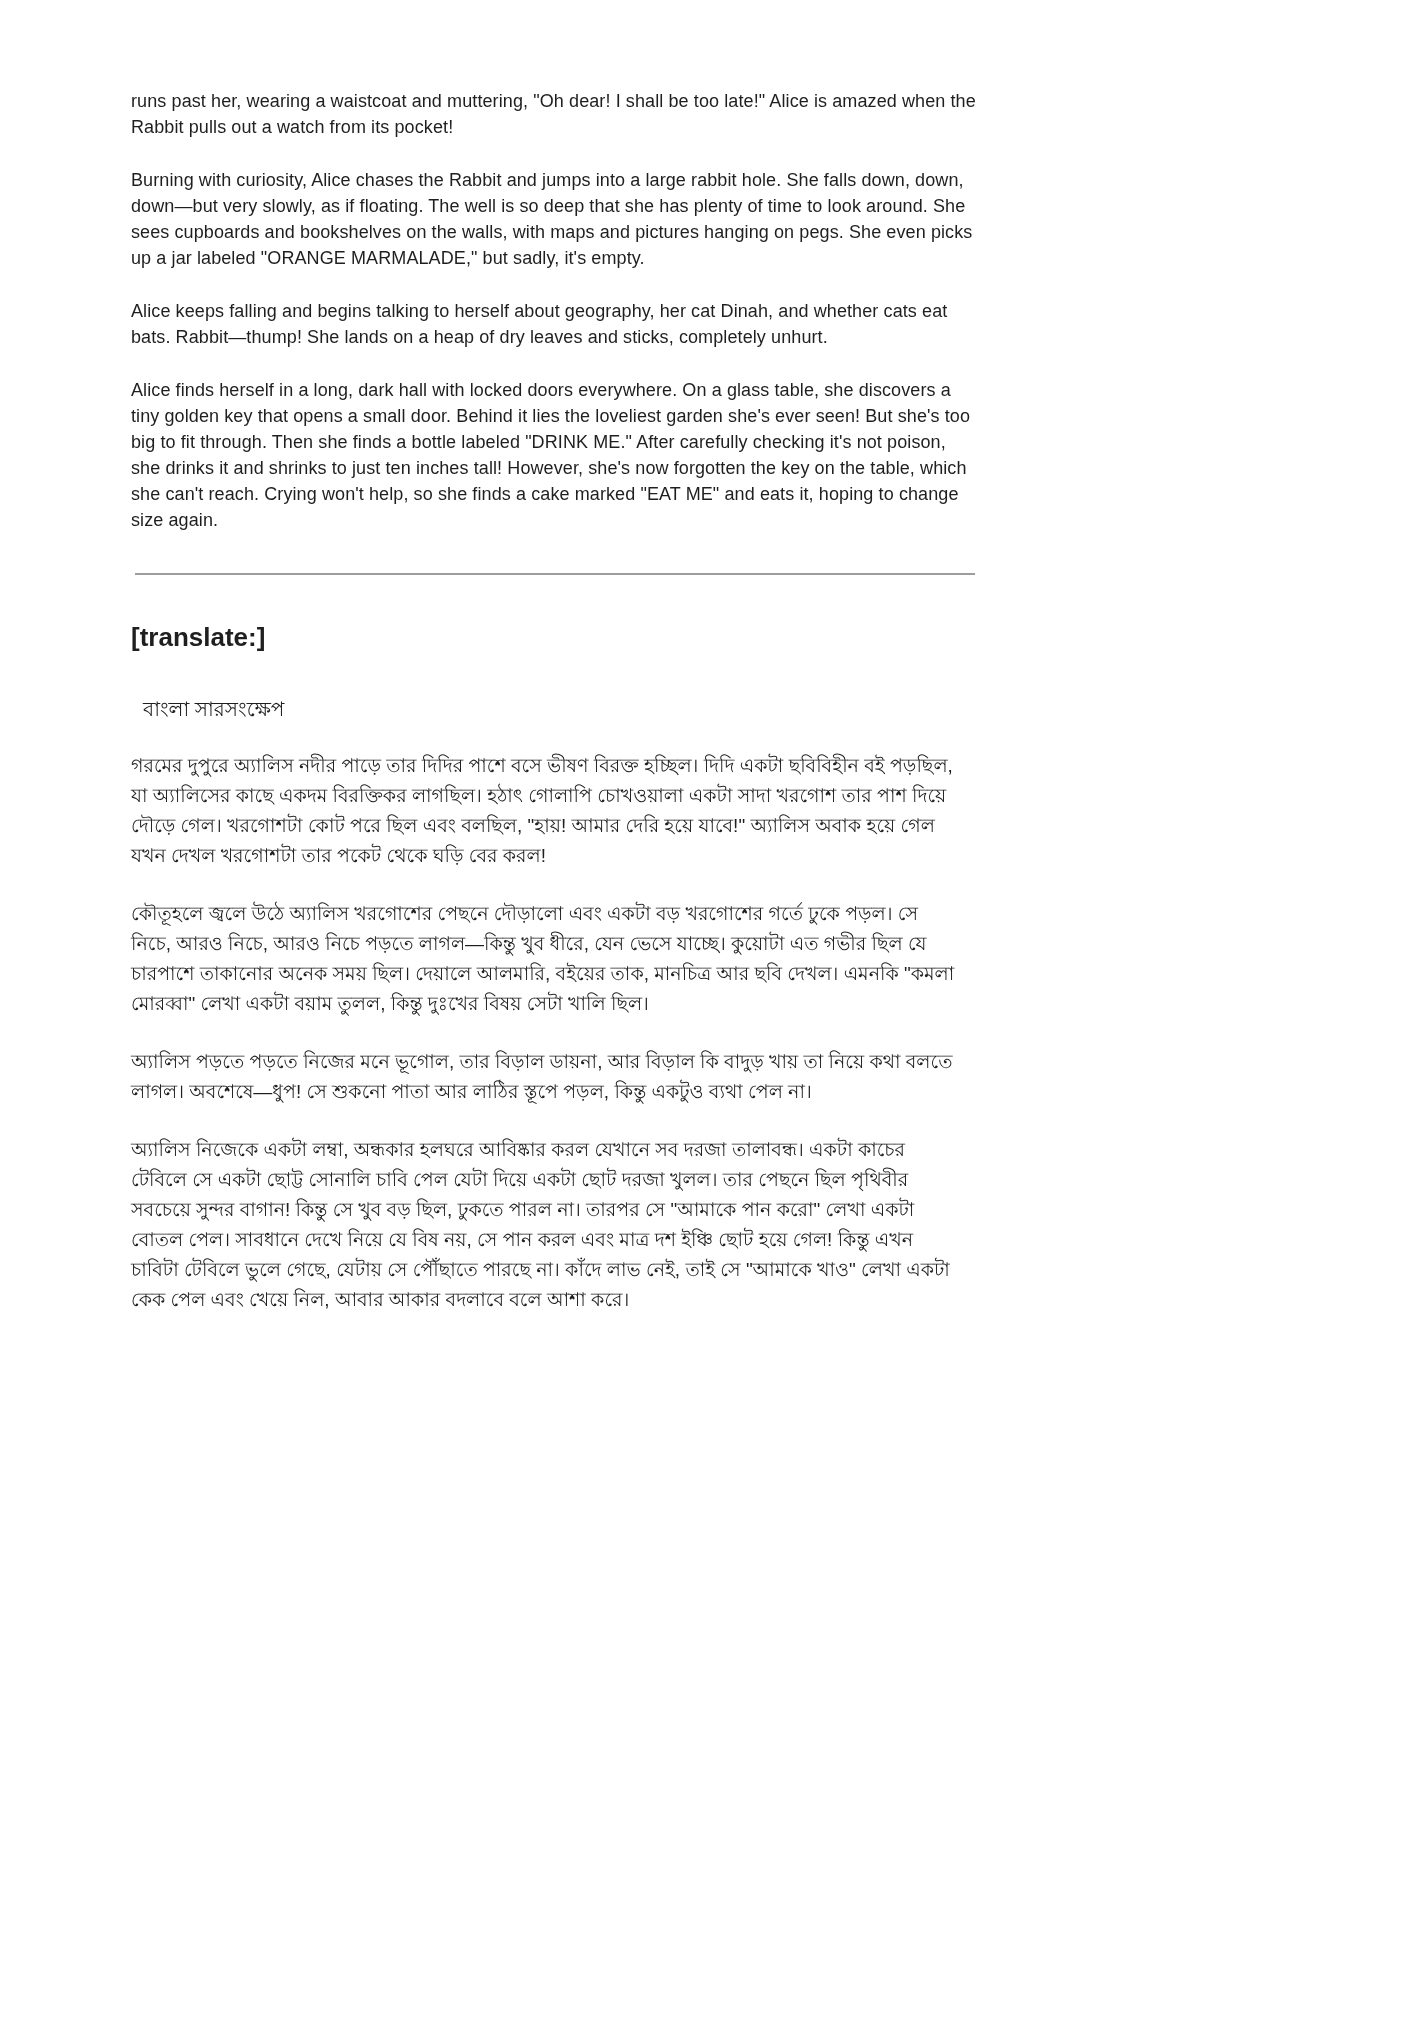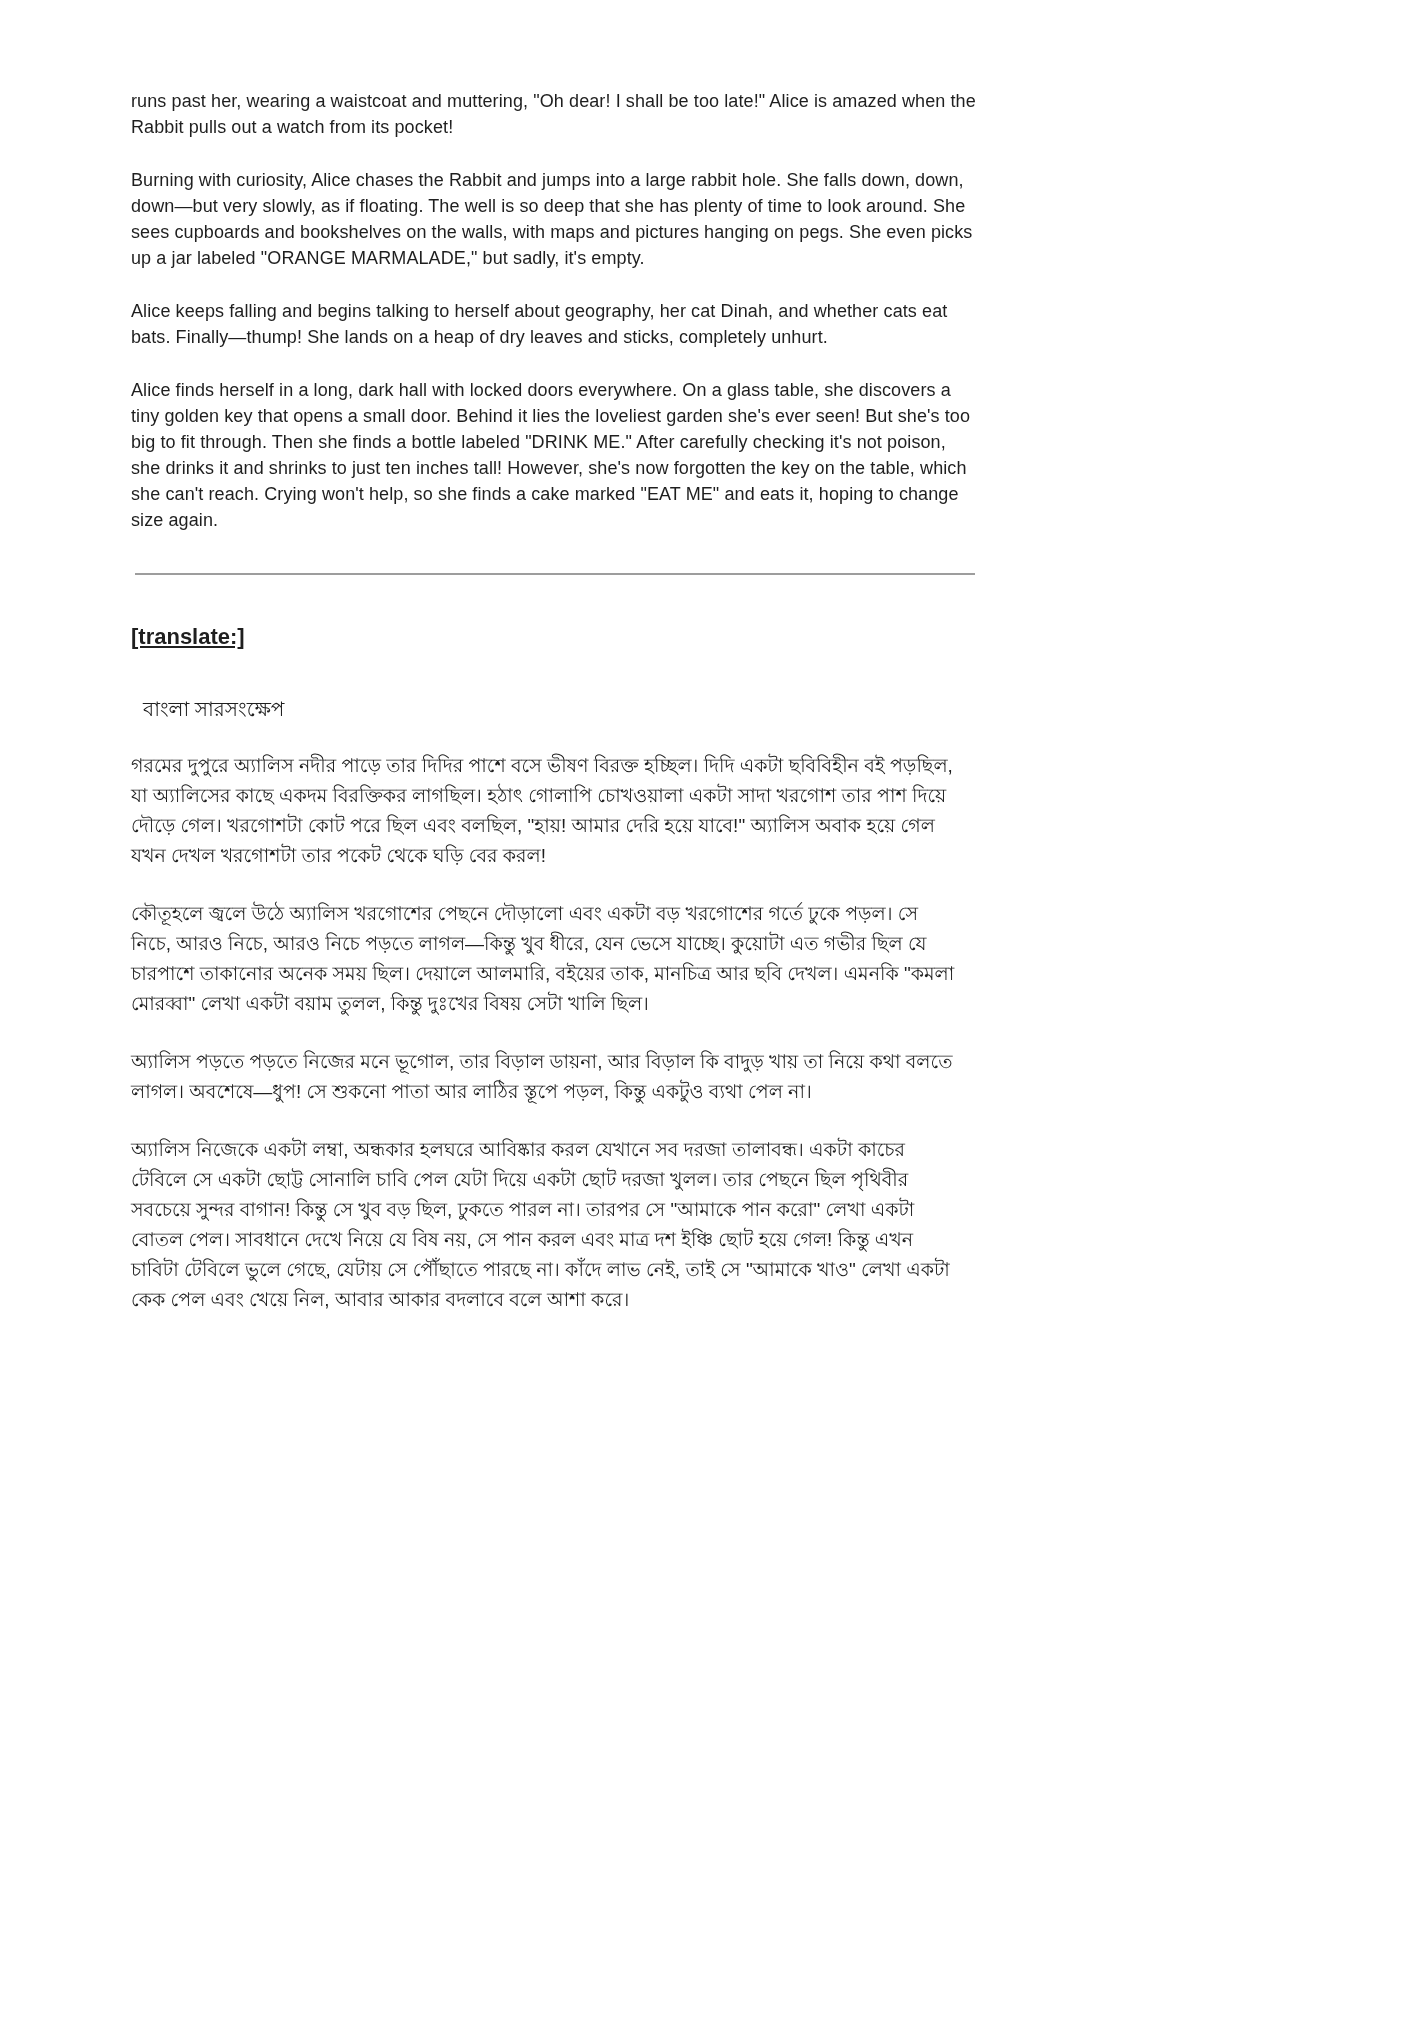--- a/index.html
+++ b/index.html
@@ -27,25 +27,24 @@
     margin: 0 0 27px 0;
     letter-spacing: 0.1px;
   }
   .section-divider {
     border: none;
     border-top: 2px solid #9d9d9d;
     margin: 40px 0 0 4px;
     width: 840px;
   }
   .translate-heading {
-    font-size: 22px;
+    font-size: 26px;
     font-weight: bold;
     margin: 48px 0 0 0;
     line-height: 28px;
-    text-decoration: underline;
   }
   .bn-heading {
     font-size: 20px;
     font-weight: normal;
     margin: 44px 0 0 12px;
     line-height: 28px;
   }
   .bn-paragraph {
     font-size: 19px;
     line-height: 30px;
@@ -54,21 +53,21 @@
 </style>
 </head>
 <body>
 
 <div class="page">
   <div class="content">
 
     <section>
       <p class="en-paragraph">runs past her, wearing a waistcoat and muttering, "Oh dear! I shall be too late!" Alice is amazed when the Rabbit pulls out a watch from its pocket!</p>
       <p class="en-paragraph">Burning with curiosity, Alice chases the Rabbit and jumps into a large rabbit hole. She falls down, down, down—but very slowly, as if floating. The well is so deep that she has plenty of time to look around. She sees cupboards and bookshelves on the walls, with maps and pictures hanging on pegs. She even picks up a jar labeled "ORANGE MARMALADE," but sadly, it's empty.</p>
-      <p class="en-paragraph">Alice keeps falling and begins talking to herself about geography, her cat Dinah, and whether cats eat bats. Finally—thump! She lands on a heap of dry leaves and sticks, completely unhurt.</p>
+      <p class="en-paragraph">Alice keeps falling and begins talking to herself about geography, her cat Dinah, and whether cats eat bats. Rabbit—thump! She lands on a heap of dry leaves and sticks, completely unhurt.</p>
       <p class="en-paragraph">Alice finds herself in a long, dark hall with locked doors everywhere. On a glass table, she discovers a tiny golden key that opens a small door. Behind it lies the loveliest garden she's ever seen! But she's too big to fit through. Then she finds a bottle labeled "DRINK ME." After carefully checking it's not poison, she drinks it and shrinks to just ten inches tall! However, she's now forgotten the key on the table, which she can't reach. Crying won't help, so she finds a cake marked "EAT ME" and eats it, hoping to change size again.</p>
     </section>
 
     <hr class="section-divider">
 
     <h2 class="translate-heading">[translate:]</h2>
 
     <section>
       <h3 class="bn-heading">বাংলা সারসংক্ষেপ</h3>
       <p class="bn-paragraph">গরমের দুপুরে অ্যালিস নদীর পাড়ে তার দিদির পাশে বসে ভীষণ বিরক্ত হচ্ছিল।  দিদি একটা ছবিবিহীন বই পড়ছিল, যা অ্যালিসের কাছে একদম বিরক্তিকর লাগছিল।  হঠাৎ গোলাপি চোখওয়ালা একটা সাদা খরগোশ তার পাশ দিয়ে দৌড়ে গেল।  খরগোশটা কোট পরে ছিল এবং বলছিল, "হায়! আমার দেরি হয়ে যাবে!" অ্যালিস অবাক হয়ে গেল যখন দেখল খরগোশটা তার পকেট থেকে ঘড়ি বের করল!</p>

